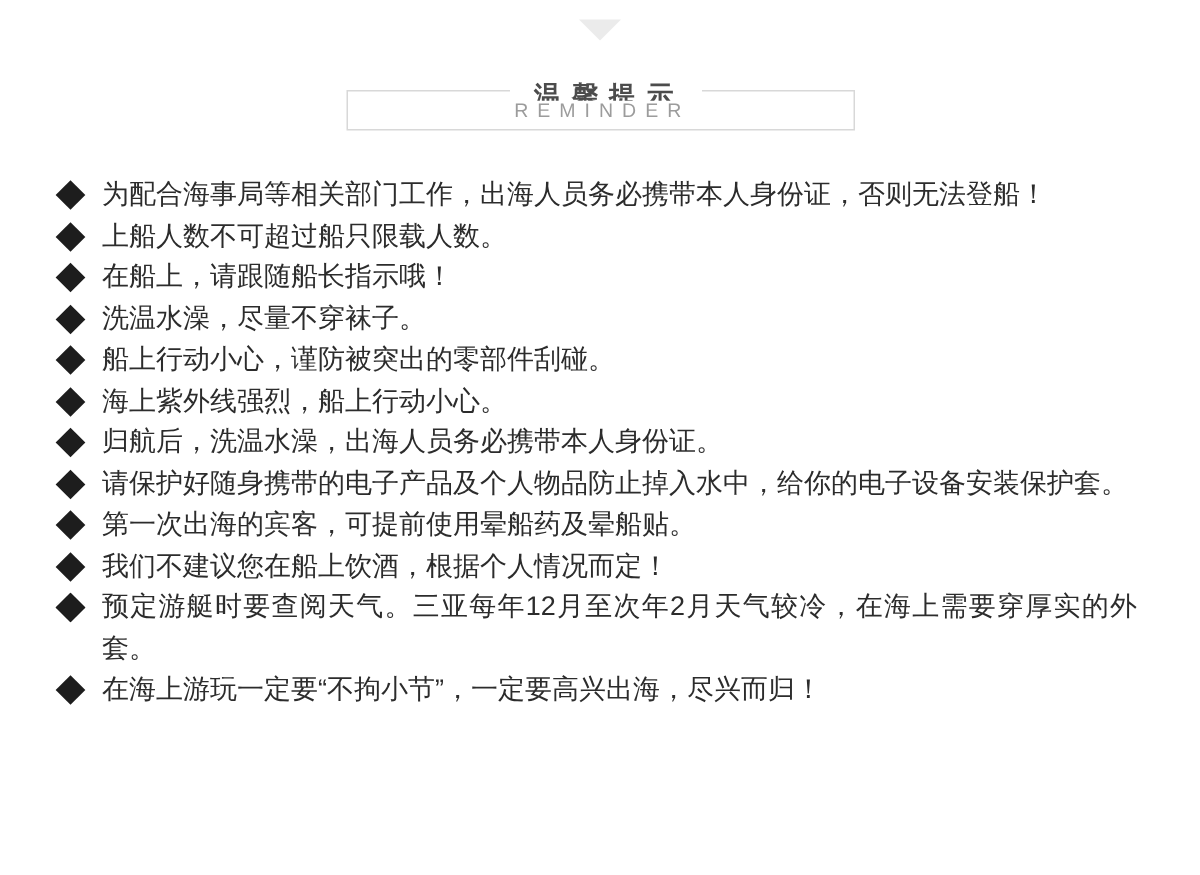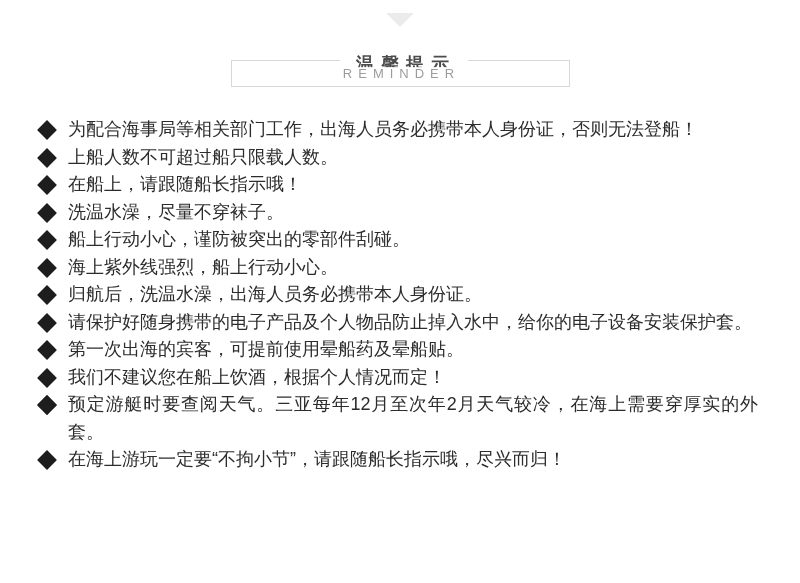--- a/index.html
+++ b/index.html
@@ -102,15 +102,15 @@
     <li><span class="diamond"></span><span>在船上，请跟随船长指示哦！</span></li>
     <li><span class="diamond"></span><span>洗温水澡，尽量不穿袜子。</span></li>
     <li><span class="diamond"></span><span>船上行动小心，谨防被突出的零部件刮碰。</span></li>
     <li><span class="diamond"></span><span>海上紫外线强烈，船上行动小心。</span></li>
     <li><span class="diamond"></span><span>归航后，洗温水澡，出海人员务必携带本人身份证。</span></li>
     <li><span class="diamond"></span><span>请保护好随身携带的电子产品及个人物品防止掉入水中，给你的电子设备安装保护套。</span></li>
     <li><span class="diamond"></span><span>第一次出海的宾客，可提前使用晕船药及晕船贴。</span></li>
     <li><span class="diamond"></span><span>我们不建议您在船上饮酒，根据个人情况而定！</span></li>
     <li><span class="diamond"></span></li>
     <li><span class="diamond"></span><span>预定游艇时要查阅天气。三亚每年12月至次年2月天气较冷，在海上需要穿厚实的外套。</span></li>
-    <li><span class="diamond"></span><span>在海上游玩一定要“不拘小节”，请跟随船长指示哦，尽兴而归！</span></li>
+    <li><span class="diamond"></span><span>在海上游玩一定要“不拘小节”，一定要高兴出海，尽兴而归！</span></li>
   </ul>
 </div>
 
 </body></html>

